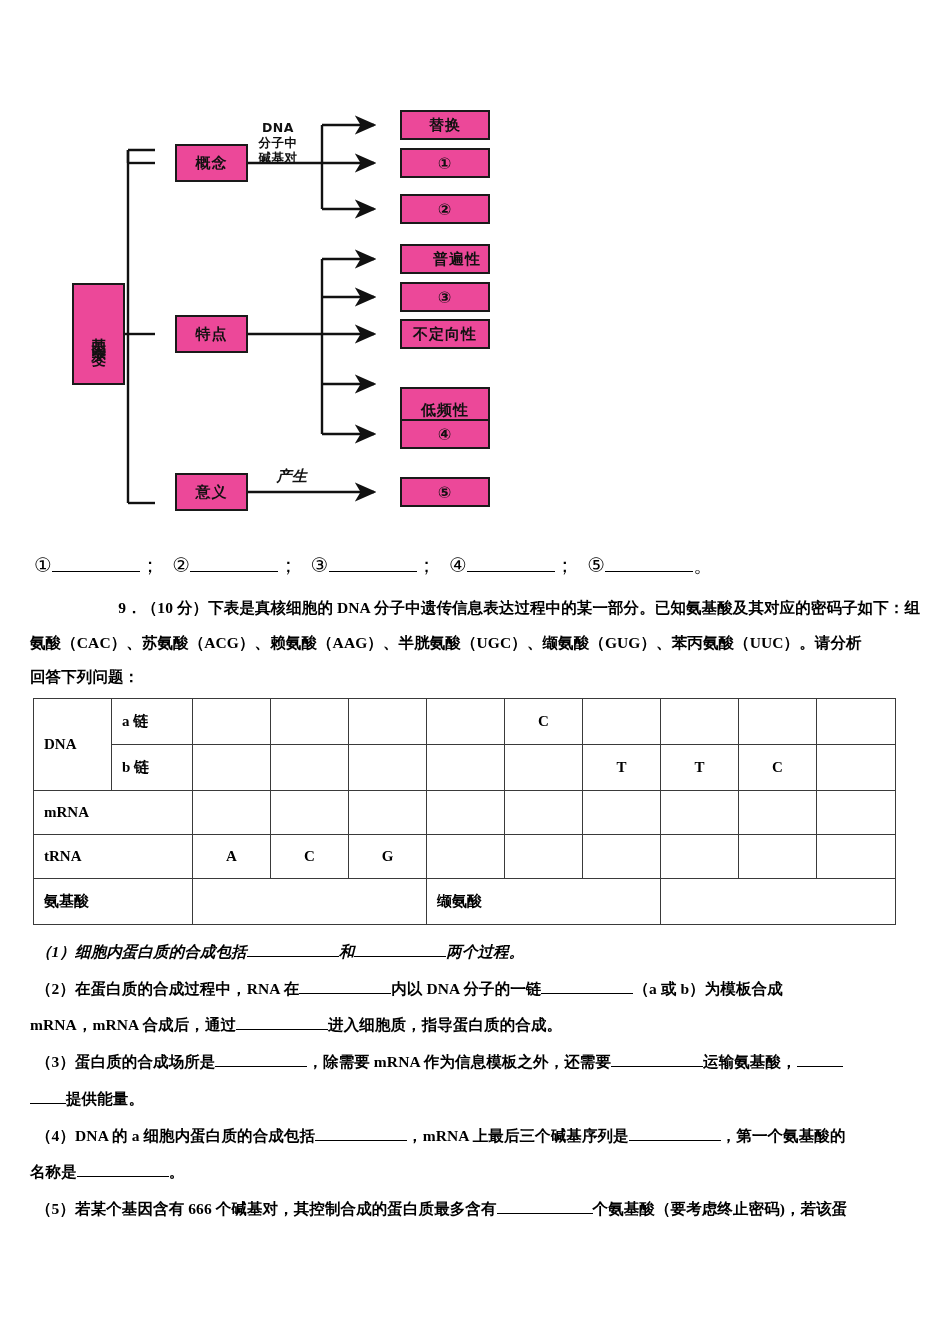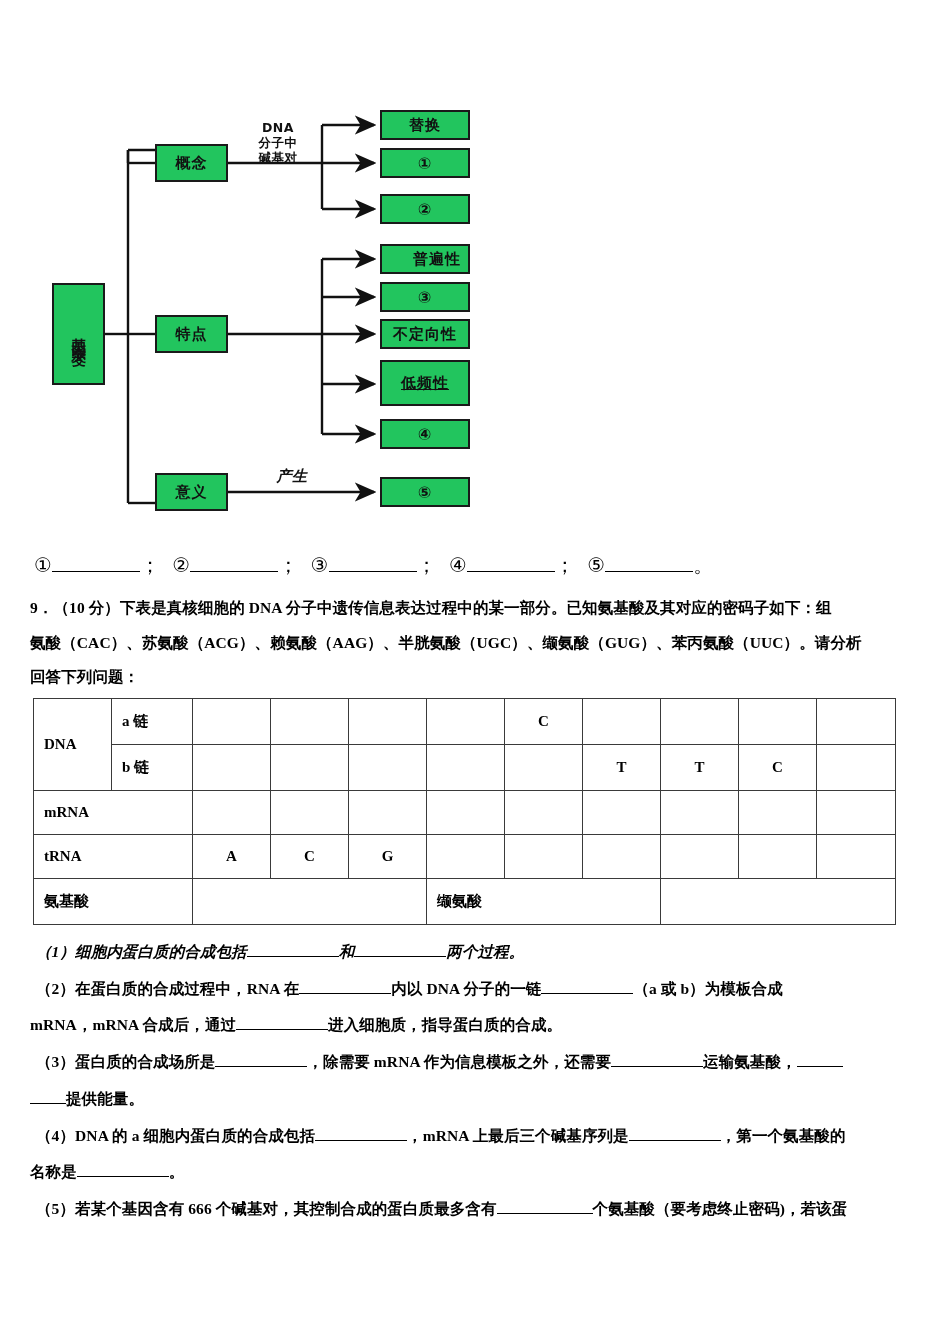--- a/index.html
+++ b/index.html
@@ -20,30 +20,31 @@
   #diagram {
     position: absolute;
     left: 0;
     top: 0;
     width: 950px;
     height: 545px;
   }
   .dg-box {
     position: absolute;
     border: 2px solid #1a1a1a;
-    background: #22c55e;
+    background: #ec4899;
     display: flex;
     align-items: center;
     justify-content: center;
     font-family: "DejaVu Sans", "Liberation Sans", sans-serif;
     font-weight: bold;
     font-size: 15px;
     letter-spacing: 1px;
     color: #111;
     box-sizing: border-box;
+    margin-left: 20px;
   }
   .dg-box.vert {
     writing-mode: vertical-rl;
     text-orientation: upright;
     letter-spacing: 4px;
     font-size: 15px;
     line-height: 1.1;
   }
   .dg-label {
     position: absolute;
@@ -176,35 +177,35 @@
   </div>
   <div class="dg-label" style="left:262px;top:468px;width:60px;font-style:italic;font-size:15px;">产生</div>
 
   <div class="dg-box" style="left:380px;top:110px;width:90px;height:30px;">替换</div>
   <div class="dg-box dg-circ" style="left:380px;top:148px;width:90px;height:30px;">①</div>
   <div class="dg-box dg-circ" style="left:380px;top:194px;width:90px;height:30px;">②</div>
 
   <div class="dg-box" style="left:380px;top:244px;width:90px;height:30px;padding-left:24px;">普遍性</div>
   <div class="dg-box dg-circ" style="left:380px;top:282px;width:90px;height:30px;">③</div>
   <div class="dg-box" style="left:380px;top:319px;width:90px;height:30px;text-align:right;">不定向性</div>
-  <div class="dg-box" style="left:380px;top:360px;width:90px;height:46px;text-decoration:underline;">低频性</div>
+  <div class="dg-box" style="left:380px;top:387px;width:90px;height:46px;">低频性</div>
   <div class="dg-box dg-circ" style="left:380px;top:419px;width:90px;height:30px;">④</div>
 
   <div class="dg-box dg-circ" style="left:380px;top:477px;width:90px;height:30px;">⑤</div>
 </div>
 
 <div id="blanks-line">
   <span class="blank-item"><span>①</span><span class="blank-u" style="width:88px"></span><span>；</span></span>
   <span class="blank-item"><span>②</span><span class="blank-u" style="width:88px"></span><span>；</span></span>
   <span class="blank-item"><span>③</span><span class="blank-u" style="width:88px"></span><span>；</span></span>
   <span class="blank-item"><span>④</span><span class="blank-u" style="width:88px"></span><span>；</span></span>
   <span class="blank-item"><span>⑤</span><span class="blank-u" style="width:88px"></span><span>。</span></span>
 </div>
 
-<div class="ptext" style="left:30px;top:596px;width:890px;">
+<div class="ptext" style="left:30px;top:596px;width:890px;text-align:right;">
   <span>9．</span><span>（10 分）</span><span>下表是真核细胞的 DNA 分子中遗传信息表达过程中的某一部分。已知氨基酸及其对应的密码子如下：组</span>
 </div>
 <div class="ptext" style="left:30px;top:631px;width:890px;">氨酸（CAC）、苏氨酸（ACG）、赖氨酸（AAG）、半胱氨酸（UGC）、缬氨酸（GUG）、苯丙氨酸（UUC）。请分析</div>
 <div class="ptext" style="left:30px;top:666px;width:890px;font-family:Liberation Mono, monospace;">回答下列问题：</div>
 
 <table id="qtable">
   <colgroup>
     <col style="width:78px">
       <col style="width:81px">
     <col style="width:78px">

